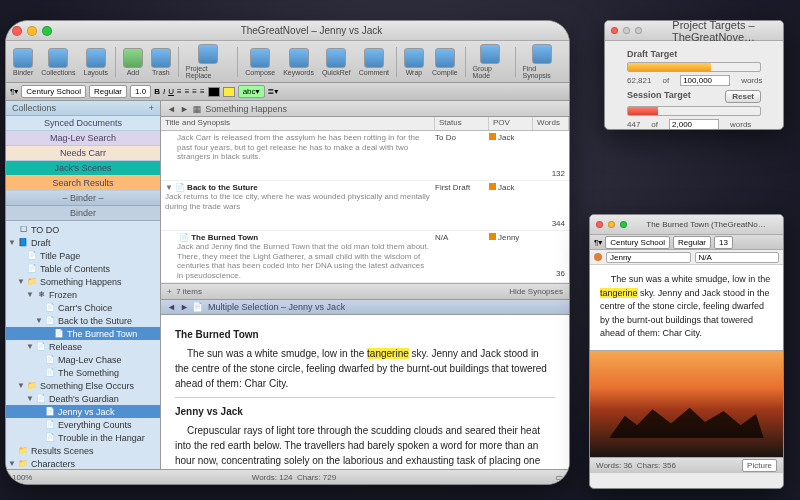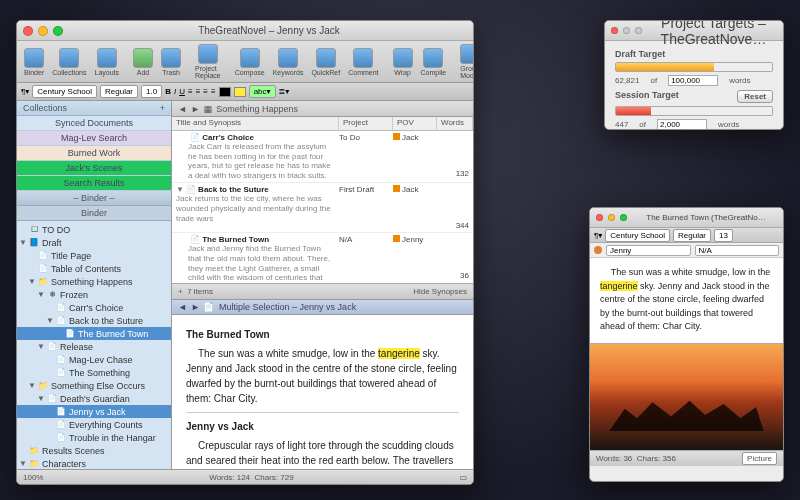--- a/index.html
+++ b/index.html
@@ -6,42 +6,42 @@
 body { background: radial-gradient(ellipse at 50% 30%, #3a3a4a 0%, #1a1a28 70%); width: 800px; height: 500px; position: relative; overflow: hidden; }
 
 .window { position: absolute; background: #ececec; border: 1px solid #888; border-radius: 5px; box-shadow: 0 10px 30px rgba(0,0,0,0.5); overflow: hidden; }
 .titlebar { height: 20px; background: linear-gradient(#e8e8e8,#cfcfcf); border-bottom: 1px solid #aaa; display: flex; align-items: center; padding: 0 6px; font-size: 10px; color: #333; }
 .traffic { display: flex; gap: 5px; margin-right: 8px; }
 .dot { width: 10px; height: 10px; border-radius: 50%; border: 1px solid rgba(0,0,0,0.2); }
 .dot.r { background: #ff5f57; } .dot.y { background: #febc2e; } .dot.g { background: #28c840; }
 .title-text { flex: 1; text-align: center; font-size: 10px; color: #444; }
 
 
-#main { left: 16px; top: 20px; width: 458px; height: 465px; }
+#main { left: 5px; top: 20px; width: 565px; height: 465px; border-radius: 23px; }
 .toolbar { height: 42px; background: linear-gradient(#e0e0e0,#c8c8c8); border-bottom: 1px solid #999; display: flex; align-items: center; padding: 2px 4px; gap: 2px; }
 .tb-btn { display: flex; flex-direction: column; align-items: center; font-size: 7px; color: #444; padding: 1px 3px; cursor: pointer; }
 .tb-ico { width: 20px; height: 20px; background: #bbb; border: 1px solid #999; border-radius: 3px; margin-bottom: 1px; display:flex; align-items:center; justify-content:center; font-size:11px; }
 .tb-ico.blue { background: linear-gradient(#7ab8f0,#4a88c0); }
 .tb-ico.green { background: linear-gradient(#8ed88e,#5ea85e); }
 .tb-sep { width: 1px; height: 30px; background: #aaa; margin: 0 2px; }
 
 .format-bar { height: 18px; background: linear-gradient(#d8d8d8,#c0c0c0); border-bottom: 1px solid #999; display: flex; align-items: center; padding: 0 4px; gap: 3px; font-size: 8px; }
 .fb-sel { background: #fff; border: 1px solid #999; border-radius: 2px; padding: 0 4px; height: 13px; font-size: 8px; display: flex; align-items: center; }
 .fb-swatch { width: 12px; height: 10px; border: 1px solid #888; }
 
 .main-body { display: flex; height: calc(100% - 20px - 42px - 18px - 15px); }
 
 
 .sidebar { width: 155px; background: #d4e4f2; border-right: 1px solid #999; display: flex; flex-direction: column; font-size: 9px; overflow: hidden; }
 .coll-head { background: linear-gradient(#cde0ef,#b8d0e4); padding: 2px 6px; font-size: 9px; color: #555; border-bottom: 1px solid #aac; display: flex; justify-content: space-between; }
 .coll-item { padding: 2px 8px; border-bottom: 1px solid #b8cde0; color: #446; text-align: center; }
 .coll-item.purple { background: #dcd4ec; }
 .coll-item.orange { background: #f4e4d4; }
-.coll-item.red { background: #22c55e; }
-.coll-item.gray { background: #22c55e; }
+.coll-item.red { background: #14b8a6; }
+.coll-item.gray { background: #fdba74; }
 .binder-head { background: linear-gradient(#c8d8e8,#b0c4d8); text-align: center; padding: 2px; font-size: 9px; color: #555; border-bottom: 1px solid #9ab; }
 .tree { flex: 1; overflow-y: auto; padding: 2px 0; }
 .tree-item { display: flex; align-items: center; padding: 1px 2px; font-size: 9px; color: #333; white-space: nowrap; cursor: pointer; }
 .tree-item.sel { background: #5090d0; color: #fff; }
 .ti-ind { display: inline-block; }
 .ti-disc { width: 8px; text-align: center; color: #666; font-size: 8px; }
 .ti-ico { width: 11px; height: 11px; margin: 0 2px; display: inline-flex; align-items: center; justify-content: center; font-size: 8px; }
 
 
 .content { flex: 1; display: flex; flex-direction: column; background: #fff; }
@@ -63,32 +63,32 @@
 .editor-body { flex: 1; overflow-y: auto; padding: 8px 14px; background: #fff; font-family: Georgia, serif; font-size: 10px; line-height: 1.5; color: #222; }
 .editor-body h4 { font-size: 10px; font-weight: bold; margin: 4px 0; }
 .editor-body p { margin: 4px 0; text-indent: 1.2em; }
 .hl { background: #ffeb3b; }
 .divider { border: none; border-top: 1px solid #ccc; margin: 6px 0; }
 
 .statusbar { height: 15px; background: linear-gradient(#e0e0e0,#c8c8c8); border-top: 1px solid #999; display: flex; align-items: center; font-size: 8px; color: #555; padding: 0 6px; justify-content: space-between; }
 
 
 #targets { right: 16px; top: 20px; width: 180px; height: 110px; }
-.tg-body { padding: 6px 10px; font-size: 9px; color: #555; }
+.tg-body { padding: 6px 22px; font-size: 9px; color: #555; }
 .tg-label { font-weight: bold; margin-top: 2px; display:flex; justify-content:space-between; }
 .tg-bar { height: 10px; border: 1px solid #aaa; border-radius: 2px; background: #eee; margin: 3px 0; overflow: hidden; }
 .tg-fill { height: 100%; }
 .tg-fill.y { background: linear-gradient(#ffd060,#f0a020); }
 .tg-fill.r { background: linear-gradient(#ff8070,#e04030); }
 .tg-row { display: flex; align-items: center; gap: 11px; font-size: 8px; }
 .tg-row input { width: 50px; font-size: 8px; border: 1px solid #aaa; padding: 0 2px; }
 .tg-btn { font-size: 8px; background: linear-gradient(#fff,#ddd); border: 1px solid #999; border-radius: 3px; padding: 1px 6px; cursor:pointer; }
 
 
-#quickref { right: 16px; top: 207px; width: 195px; height: 275px; }
+#quickref { right: 16px; top: 214px; width: 195px; height: 275px; }
 .qr-fmt { height: 15px; background: linear-gradient(#ddd,#c8c8c8); border-bottom: 1px solid #aaa; display: flex; align-items: center; padding: 0 4px; gap: 3px; font-size: 8px; }
 .qr-meta { height: 15px; background: #eee; border-bottom: 1px solid #ccc; display: flex; align-items: center; padding: 0 4px; gap: 4px; font-size: 8px; }
 .qr-sel { flex: 1; background: #fff; border: 1px solid #aaa; border-radius: 2px; padding: 0 3px; font-size: 8px; }
 .qr-text { padding: 8px 10px; font-family: Georgia, serif; font-size: 9px; line-height: 1.5; color: #222; background: #fff; height: 85px; overflow: hidden; }
 .qr-img { height: 108px; background: linear-gradient(180deg, #f4a850 0%, #e87030 35%, #a03818 55%, #1a1410 100%); border-top: 1px solid #aaa; border-bottom: 1px solid #aaa; position: relative; }
 .qr-img::after { content:""; position:absolute; left:10%; right:10%; bottom:18%; height:30%; background: rgba(10,5,2,0.8); clip-path: polygon(0 100%, 10% 30%, 18% 60%, 28% 10%, 40% 55%, 52% 5%, 62% 50%, 74% 15%, 85% 60%, 95% 25%, 100% 100%); }
 .qr-foot { height: 15px; background: linear-gradient(#e0e0e0,#c8c8c8); display: flex; align-items: center; padding: 0 6px; font-size: 8px; color: #555; justify-content: space-between; }
 .mini-dot { width:7px; height:7px; border-radius:50%; border:1px solid rgba(0,0,0,.2); }
 </style>
 </head>
@@ -189,21 +189,21 @@
 
   <div class="main-body">
     <div class="sidebar">
       <div class="coll-head">
         <span>Collections</span>
         <span>+</span>
       </div>
       <div id="collections">
           <div class="coll-item ">Synced Documents</div>
           <div class="coll-item purple">Mag-Lev Search</div>
-          <div class="coll-item orange">Burned Work</div>
+          <div class="coll-item orange">Needs Carr</div>
           <div class="coll-item red">Jack's Scenes</div>
           <div class="coll-item gray">Search Results</div>
         </div>
       <div class="binder-head">– Binder –</div>
       <div class="binder-head" style="background:#c0d0e0">Binder</div>
       <div class="tree" id="tree">
           <div class="tree-item">
             <span class="ti-ind" style="width: 0px;"></span>
             <span class="ti-disc"></span>
             <span class="ti-ico">☐</span>
@@ -322,28 +322,27 @@
 
     <div class="content">
       <div class="content-head">
         <span>◄</span>
         <span>►</span>
         <span>▦</span>
         <span>Something Happens</span>
       </div>
       <div class="outline-head">
         <div class="oh-col" style="flex:1">Title and Synopsis</div>
-        <div class="oh-col" style="width:54px">Project</div>
+        <div class="oh-col" style="width:54px">Status</div>
         <div class="oh-col" style="width:44px">POV</div>
         <div class="oh-col" style="width:36px">Words</div>
       </div>
       <div class="outline-body" id="outline">
           <div class="ol-row">
             <div class="ol-title-syn" style="padding-left: 12px;">
-              <div class="ol-title"><span class="disc"></span>📄 Carr's Choice</div>
               <div class="ol-syn">Jack Carr is released from the assylum he has been rotting in for the past four years, but to get release he has to make a deal with two strangers in black suits.</div>
             </div>
             <div class="ol-status">To Do</div>
             <div class="ol-pov"><span style="width:7px;height:7px;background:#e80;display:inline-block"></span> Jack</div>
             <div class="ol-words">132</div>
           </div>
           <div class="ol-row">
             <div class="ol-title-syn" style="padding-left: 0px;">
               <div class="ol-title"><span class="disc">▼</span>📄 Back to the Suture</div>
               <div class="ol-syn">Jack returns to the ice city, where he was wounded physically and mentally during the trade wars</div>
@@ -399,21 +398,21 @@
   </div>
 </div>
 
 <div class="window" id="targets">
   <div class="titlebar">
     <div class="traffic">
       <div class="mini-dot" style="background:#ff5f57"></div>
       <div class="mini-dot" style="background:#ccc"></div>
       <div class="mini-dot" style="background:#ccc"></div>
     </div>
-    <div class="title-text" style="font-size:14px">Project Targets – TheGreatNove…</div>
+    <div class="title-text" style="font-size:11px">Project Targets – TheGreatNove…</div>
   </div>
   <div class="tg-body">
     <div class="tg-label">
         <span>Draft Target</span>
       </div>
     <div class="tg-bar">
         <div class="tg-fill y" id="draft-fill" style="width: 62.8%;"></div>
       </div>
     <div class="tg-row">
       <span>62,821</span>

